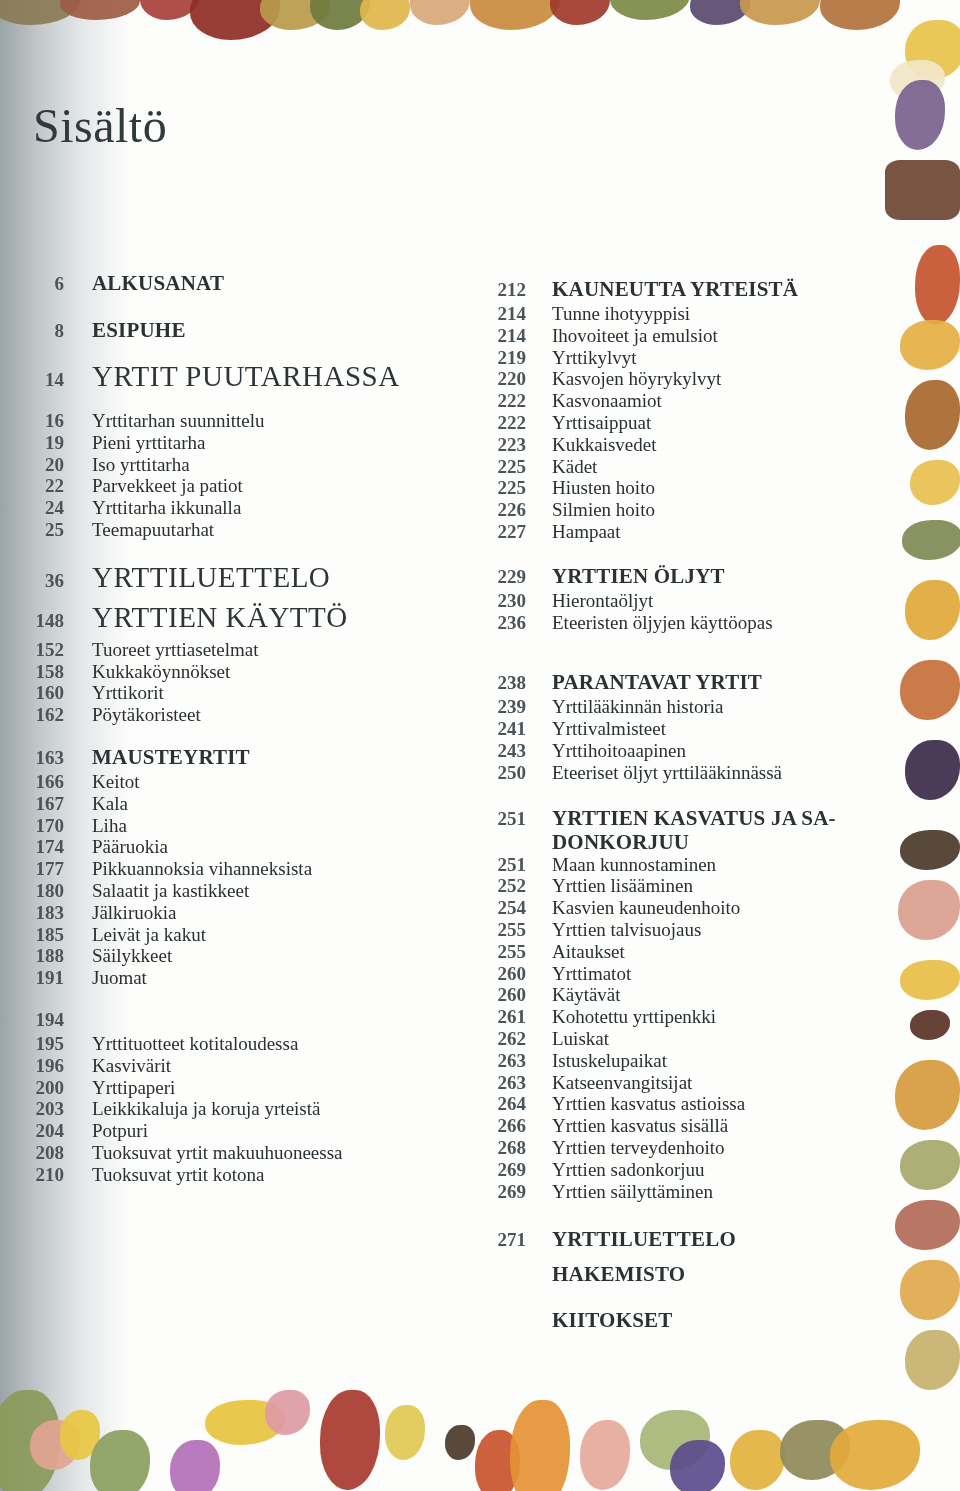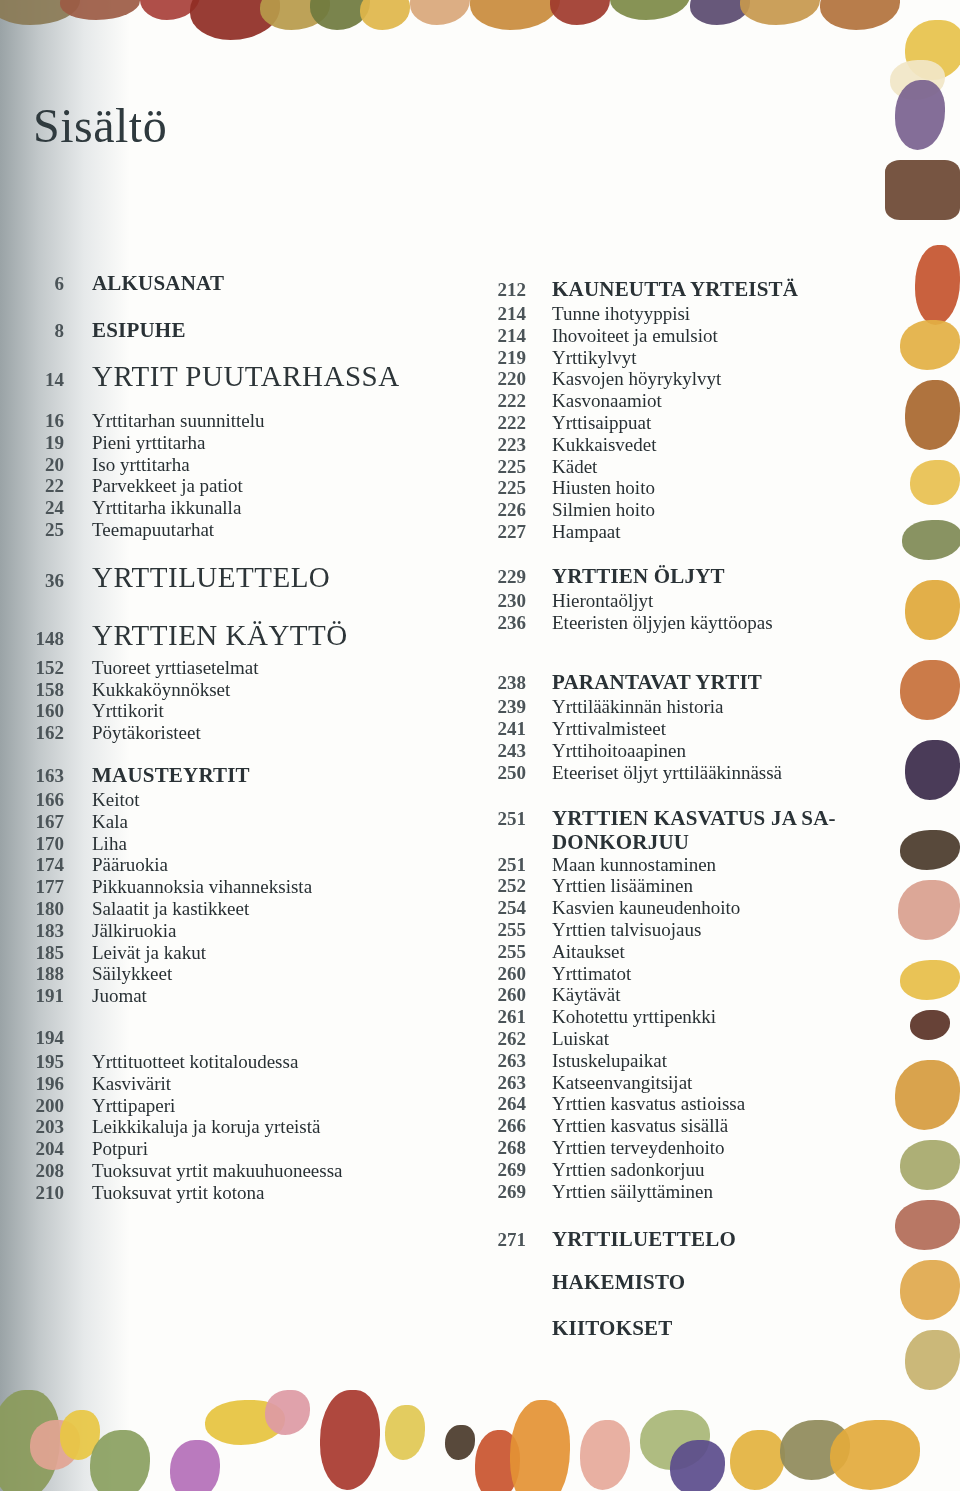--- a/index.html
+++ b/index.html
@@ -155,21 +155,21 @@
     </div>
   <div class="row item">
       <span class="num">25</span>
       <span class="lbl">Teemapuutarhat</span>
     </div>
 
   <div class="row sec-big" style="margin-top:18px">
       <span class="num">36</span>
       <span class="lbl">YRTTILUETTELO</span>
     </div>
-  <div class="row sec-big" style="margin-top:18px">
+  <div class="row sec-big" style="">
       <span class="num">148</span>
       <span class="lbl">YRTTIEN KÄYTTÖ</span>
     </div>
 
   <div class="row item">
       <span class="num">152</span>
       <span class="lbl">Tuoreet yrttiasetelmat</span>
     </div>
   <div class="row item">
       <span class="num">158</span>
@@ -412,21 +412,21 @@
     </div>
   <div class="row item">
       <span class="num">269</span>
       <span class="lbl">Yrttien säilyttäminen</span>
     </div>
 
   <div class="row sec-bold" style="margin-top:24px">
       <span class="num">271</span>
       <span class="lbl">YRTTILUETTELO</span>
     </div>
-  <div class="row sec-bold" style="margin-top:16px">
+  <div class="row sec-bold" style="margin-top:8px">
       <span class="num"></span>
       <span class="lbl">HAKEMISTO</span>
     </div>
   <div class="row sec-bold" style="margin-top:20px">
       <span class="num"></span>
       <span class="lbl">KIITOKSET</span>
     </div>
 </div>
 
 </body></html>

